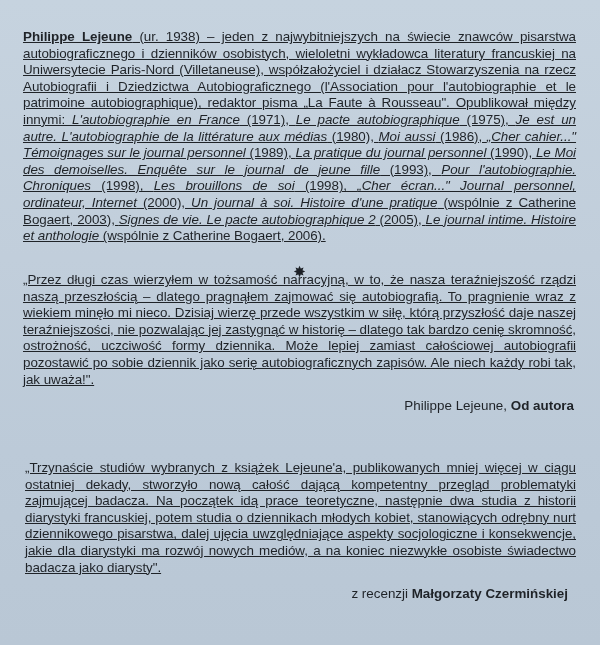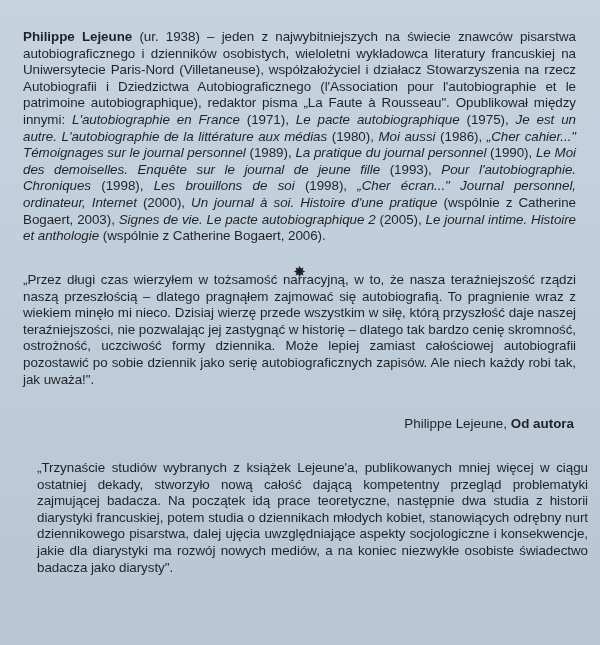--- a/index.html
+++ b/index.html
@@ -20,20 +20,21 @@
       left: 23px;
       top: 29px;
       width: 553px;
     }
     .para {
       font-size: 13.4px;
       line-height: 16.6px;
       text-align: justify;
       margin: 0;
       letter-spacing: -0.05px;
+      text-decoration: underline;
     }
     .para b { font-weight: bold; }
     .para i { font-style: italic; }
     .bio { }
     .divider {
       position: absolute;
       left: 0;
       top: 235px;
       width: 553px;
       text-align: center;
@@ -47,24 +48,24 @@
       top: 243px;
       width: 553px;
     }
     .attr {
       position: absolute;
       right: 2px;
       font-size: 13.4px;
       line-height: 16px;
       white-space: nowrap;
     }
-    .attr1 { top: 387px; text-align: right; }
+    .attr1 { top: 369px; text-align: right; }
     .quote2 {
       position: absolute;
-      left: 14px;
+      left: 2px;
       top: 431px;
       width: 551px;
     }
     .attr2 { top: 557px; right: 8px; }
     .attr b { font-weight: bold; }
   </style>
 </head>
 <body>
 
 <div class="page">
@@ -72,14 +73,15 @@
   <p class="para bio"><b>Philippe Lejeune</b><span> (ur. 1938) – jeden z najwybitniejszych na świecie znawców pisarstwa autobiograficznego i dzienników osobistych, wieloletni wykładowca literatury francuskiej na Uniwersytecie Paris-Nord (Villetaneuse), współzałożyciel i działacz Stowarzyszenia na rzecz Autobiografii i Dziedzictwa Autobiograficznego (l'Association pour l'autobiographie et le patrimoine autobiographique), redaktor pisma „La Faute à Rousseau". Opublikował między innymi: </span><i>L'autobiographie en France</i><span> (1971), </span><i>Le pacte autobiographique</i><span> (1975), </span><i>Je est un autre. L'autobiographie de la littérature aux médias</i><span> (1980), </span><i>Moi aussi</i><span> (1986), </span><i>„Cher cahier..." Témoignages sur le journal personnel</i><span> (1989), </span><i>La pratique du journal personnel</i><span> (1990), </span><i>Le Moi des demoiselles. Enquête sur le journal de jeune fille</i><span> (1993), </span><i>Pour l'autobiographie. Chroniques</i><span> (1998), </span><i>Les brouillons de soi</i><span> (1998), </span><i>„Cher écran..." Journal personnel, ordinateur, Internet</i><span> (2000), </span><i>Un journal à soi. Histoire d'une pratique</i><span> (wspólnie z Catherine Bogaert, 2003), </span><i>Signes de vie. Le pacte autobiographique 2</i><span> (2005), </span><i>Le journal intime. Histoire et anthologie</i><span> (wspólnie z Catherine Bogaert, 2006).</span></p>
 
   <div class="divider">✸</div>
 
   <p class="para quote1">„Przez długi czas wierzyłem w tożsamość narracyjną, w to, że nasza teraźniejszość rządzi naszą przeszłością – dlatego pragnąłem zajmować się autobiografią. To pragnienie wraz z wiekiem minęło mi nieco. Dzisiaj wierzę przede wszystkim w siłę, którą przyszłość daje naszej teraźniejszości, nie pozwalając jej zastygnąć w historię – dlatego tak bardzo cenię skromność, ostrożność, uczciwość formy dziennika. Może lepiej zamiast całościowej autobiografii pozostawić po sobie dziennik jako serię autobiograficznych zapisów. Ale niech każdy robi tak, jak uważa!".</p>
 
   <div class="attr attr1"><span>Philippe Lejeune, </span><b>Od autora</b></div>
 
   <p class="para quote2">„Trzynaście studiów wybranych z książek Lejeune'a, publikowanych mniej więcej w ciągu ostatniej dekady, stworzyło nową całość dającą kompetentny przegląd problematyki zajmującej badacza. Na początek idą prace teoretyczne, następnie dwa studia z historii diarystyki francuskiej, potem studia o dziennikach młodych kobiet, stanowiących odrębny nurt dziennikowego pisarstwa, dalej ujęcia uwzględniające aspekty socjologiczne i konsekwencje, jakie dla diarystyki ma rozwój nowych mediów, a na koniec niezwykłe osobiste świadectwo badacza jako diarysty".</p>
 
+  <div class="attr attr2"><span>z recenzji </span><b>Małgorzaty Czermińskiej</b></div>
 
 </div>
 
 </body></html>

